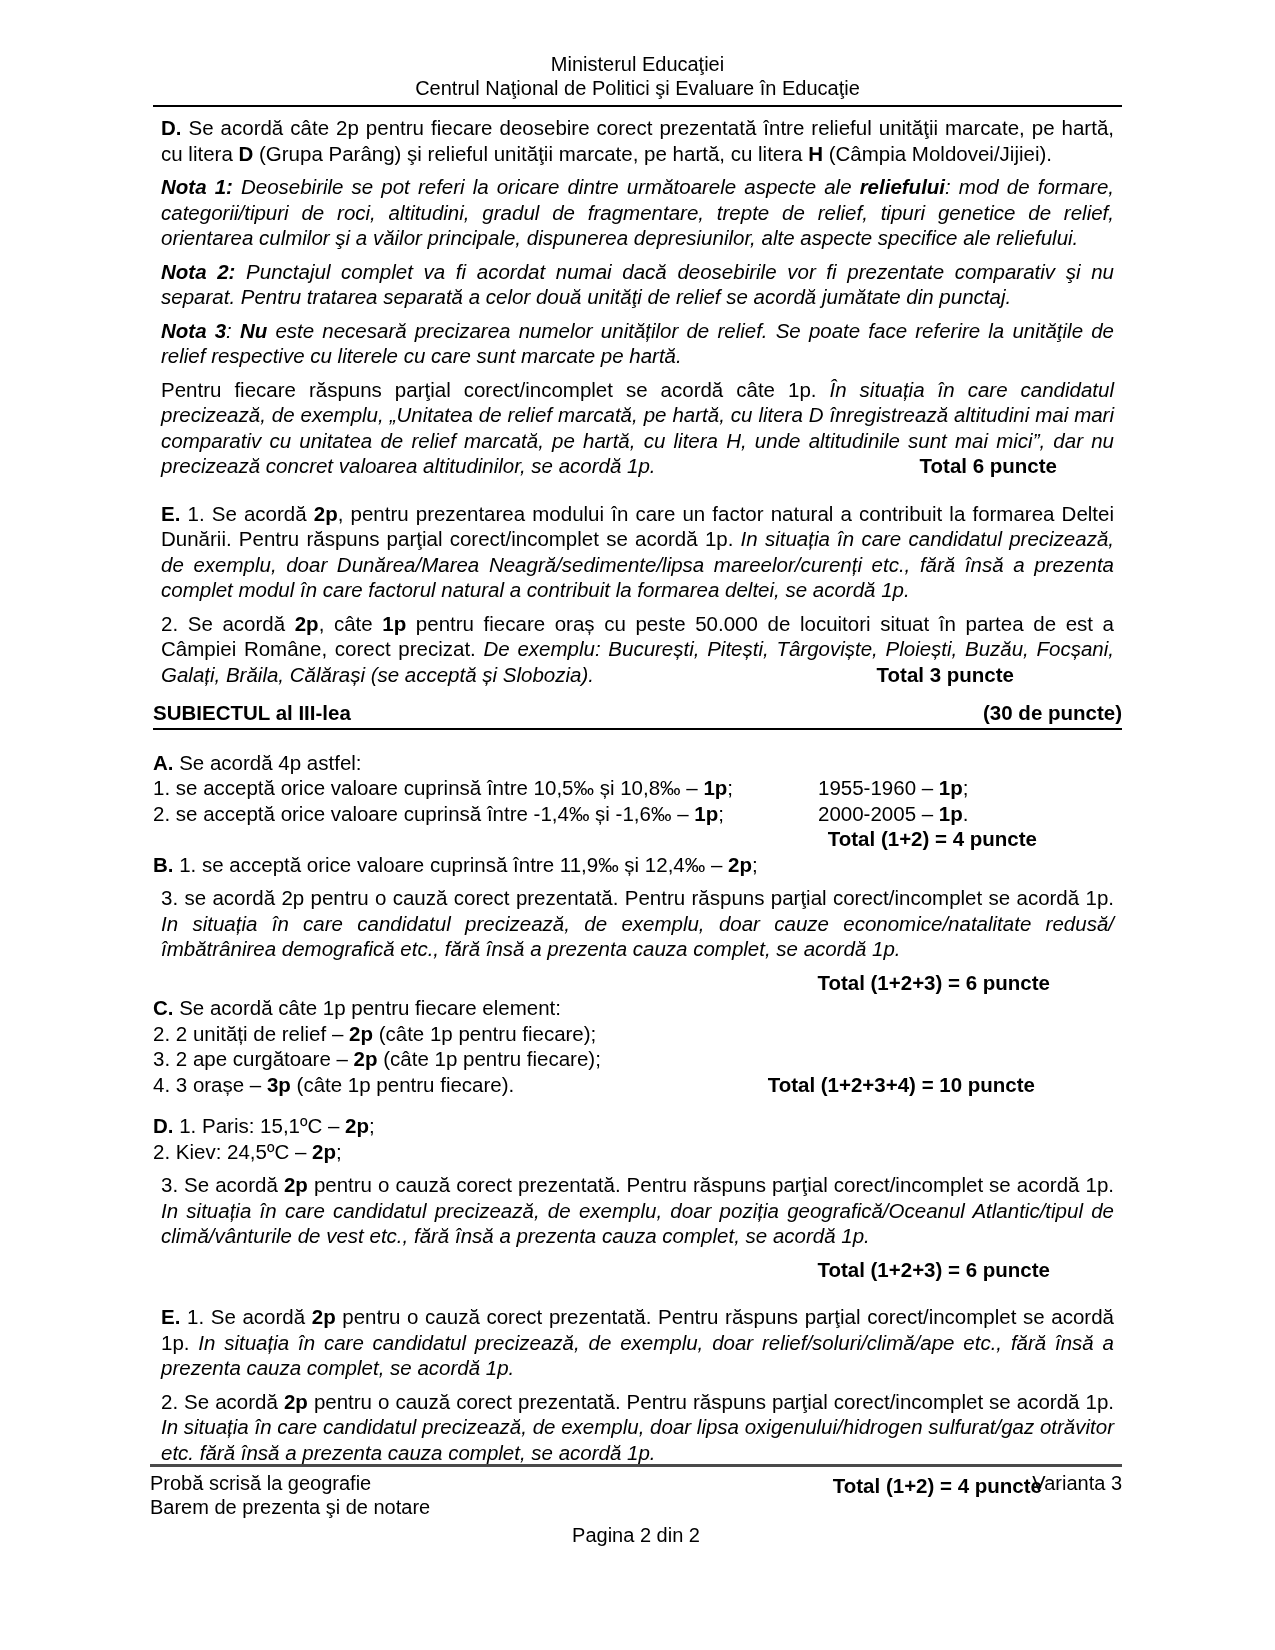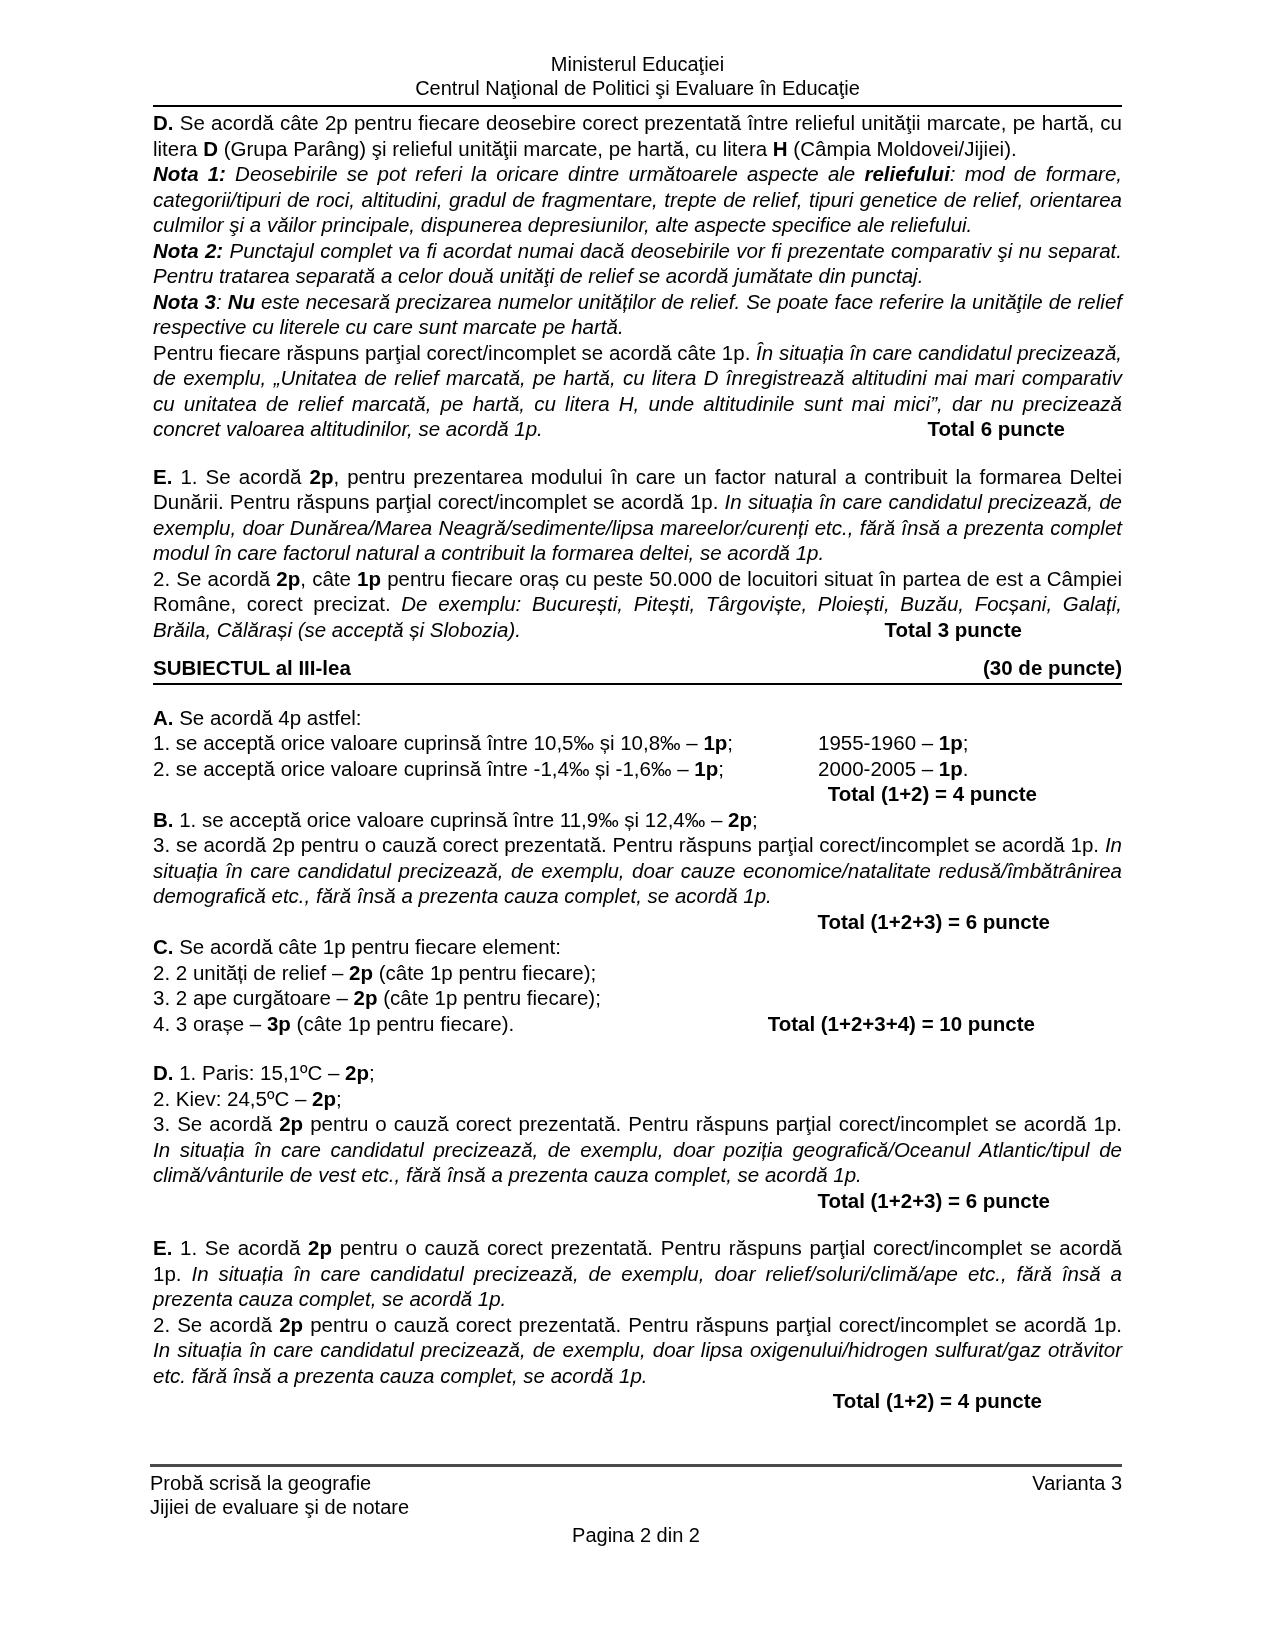--- a/index.html
+++ b/index.html
@@ -11,21 +11,21 @@
     color:#000;
     overflow:hidden;
     margin:0 auto;
   }
   .content{
     position:absolute;left:153px;top:52px;width:969px;
     font-size:20.5px;line-height:25.5px;
   }
   .hdr{text-align:center;line-height:24px;font-size:20px;}
   .hrule{border-bottom:2px solid #000;margin-top:5px;margin-bottom:3px;}
-  .para{text-align:justify;margin:0;}
+  .para{text-align:justify;margin:8px;}
   .line{margin:0;}
   .rel{position:relative;}
   .b{font-weight:bold;}
   .i{font-style:italic;}
   .tot-abs{position:absolute;bottom:0;font-weight:bold;font-style:normal;}
   .total-line{text-align:right;font-weight:bold;}
   .subj{
     display:flex;justify-content:space-between;
     font-weight:bold;
     border-bottom:2px solid #000;
@@ -92,33 +92,33 @@
     <div class="total-line" style="padding-right:72px">Total (1+2+3) = 6 puncte</div>
 
     <p class="line"><span class="b">C.</span><span> Se acordă câte 1p pentru fiecare element:</span></p>
     <p class="line"><span>2. 2 unități de relief – </span><span class="b">2p</span><span> (câte 1p pentru fiecare);</span></p>
     <p class="line"><span>3. 2 ape curgătoare – </span><span class="b">2p</span><span> (câte 1p pentru fiecare);</span></p>
     <div class="line rel">
       <span><span>4. 3 orașe – </span><span class="b">3p</span><span> (câte 1p pentru fiecare).</span></span>
       <span class="tot-abs" style="right:87px">Total (1+2+3+4) = 10 puncte</span>
     </div>
 
-    <p class="line" style="margin-top:24px"><span class="b">D.</span><span> 1. Paris: 15,1ºC – </span><span class="b">2p</span><span>;</span></p>
+    <p class="line" style="margin-top:16px"><span class="b">D.</span><span> 1. Paris: 15,1ºC – </span><span class="b">2p</span><span>;</span></p>
     <p class="line"><span>2. Kiev: 24,5ºC – </span><span class="b">2p</span><span>;</span></p>
     <p class="para"><span>3. Se acordă </span><span class="b">2p</span><span> pentru o cauză corect prezentată. Pentru răspuns parţial corect/incomplet se acordă 1p. </span><span class="i">In situația în care candidatul precizează, de exemplu, doar poziția geografică/Oceanul Atlantic/tipul de climă/vânturile de vest etc., fără însă a prezenta cauza complet, se acordă 1p.</span></p>
     <div class="total-line" style="padding-right:72px">Total (1+2+3) = 6 puncte</div>
 
     <p class="para mt-sec"><span class="b">E.</span><span> 1. Se acordă </span><span class="b">2p</span><span> pentru o cauză corect prezentată. Pentru răspuns parţial corect/incomplet se acordă 1p. </span><span class="i">In situația în care candidatul precizează, de exemplu, doar relief/soluri/climă/ape etc., fără însă a prezenta cauza complet, se acordă 1p.</span></p>
     <p class="para"><span>2. Se acordă </span><span class="b">2p</span><span> pentru o cauză corect prezentată. Pentru răspuns parţial corect/incomplet se acordă 1p. </span><span class="i">In situația în care candidatul precizează, de exemplu, doar lipsa oxigenului/hidrogen sulfurat/gaz otrăvitor etc. fără însă a prezenta cauza complet, se acordă 1p.</span></p>
     <div class="total-line" style="padding-right:80px;margin-top:0">Total (1+2) =  4 puncte</div>
 
   </div>
 
   <div class="footer">
     <div class="frule"></div>
     <div class="frow">
       <span>Probă scrisă la geografie</span>
       <span>Varianta 3</span>
     </div>
-    <div>Jijiei de evaluare şi de notare</div>
+    <div>Barem de prezenta şi de notare</div>
     <div class="fcenter">Pagina 2 din 2</div>
   </div>
 </div>
 
 </body></html>

